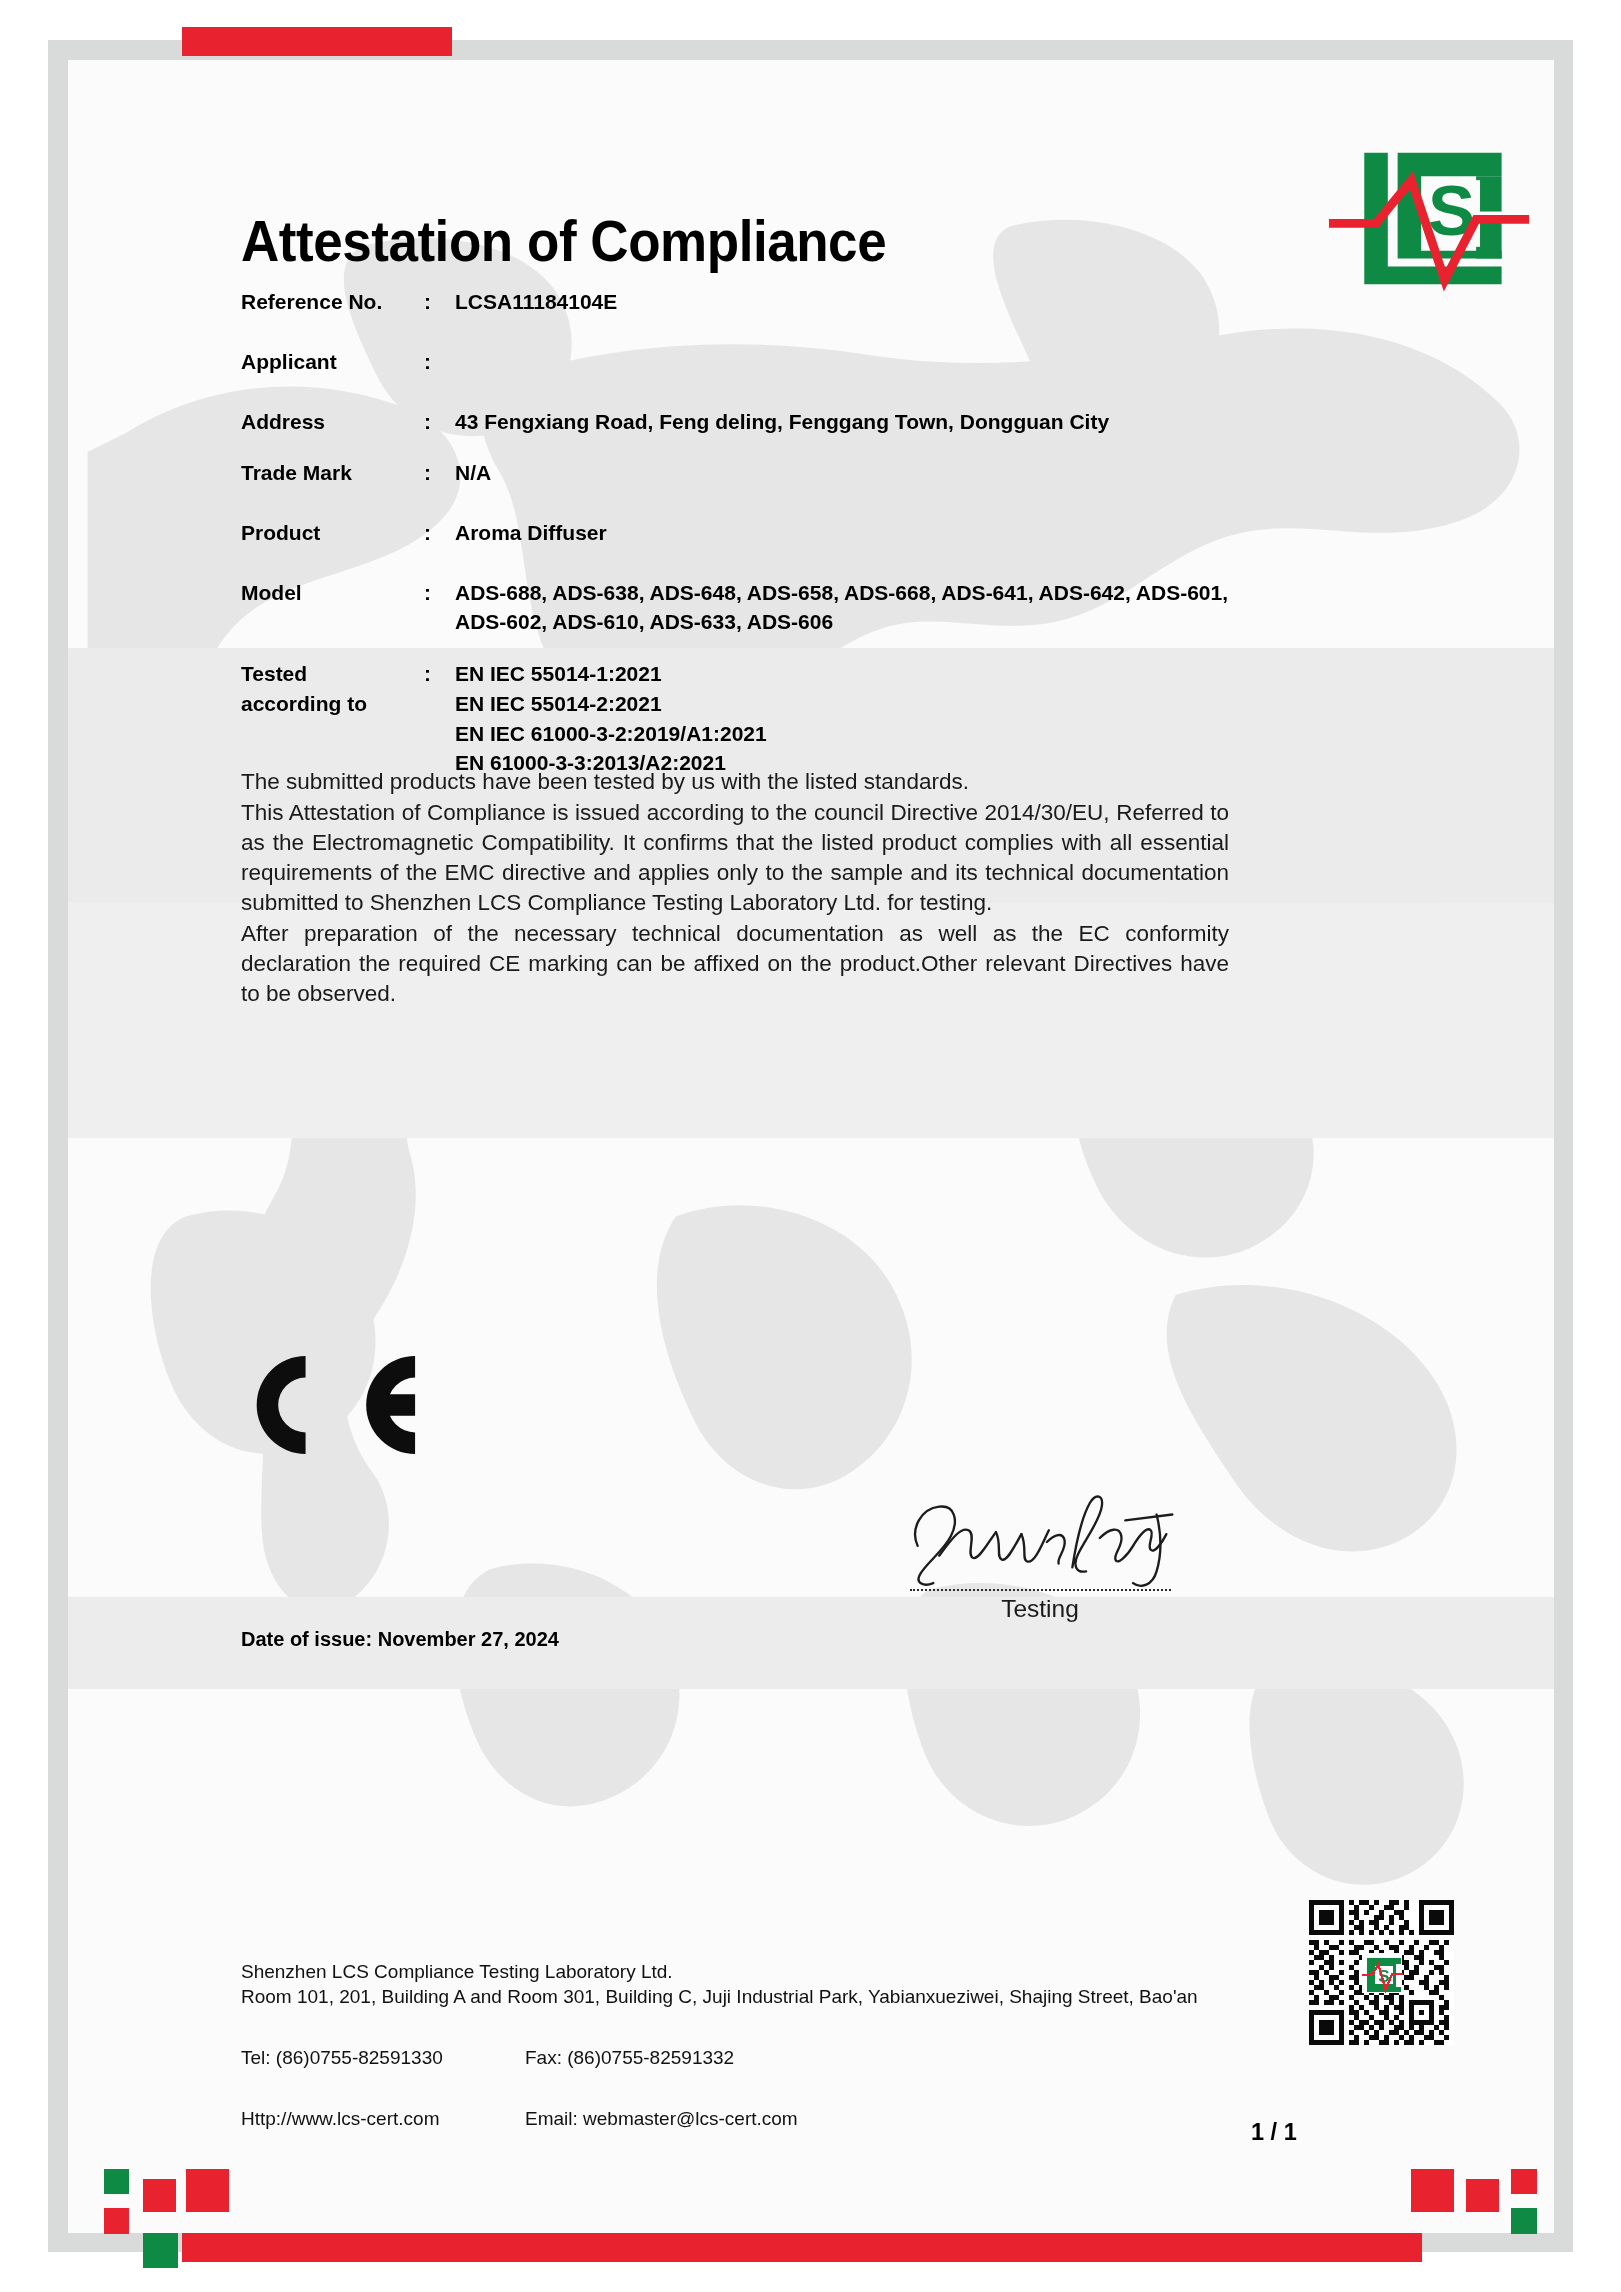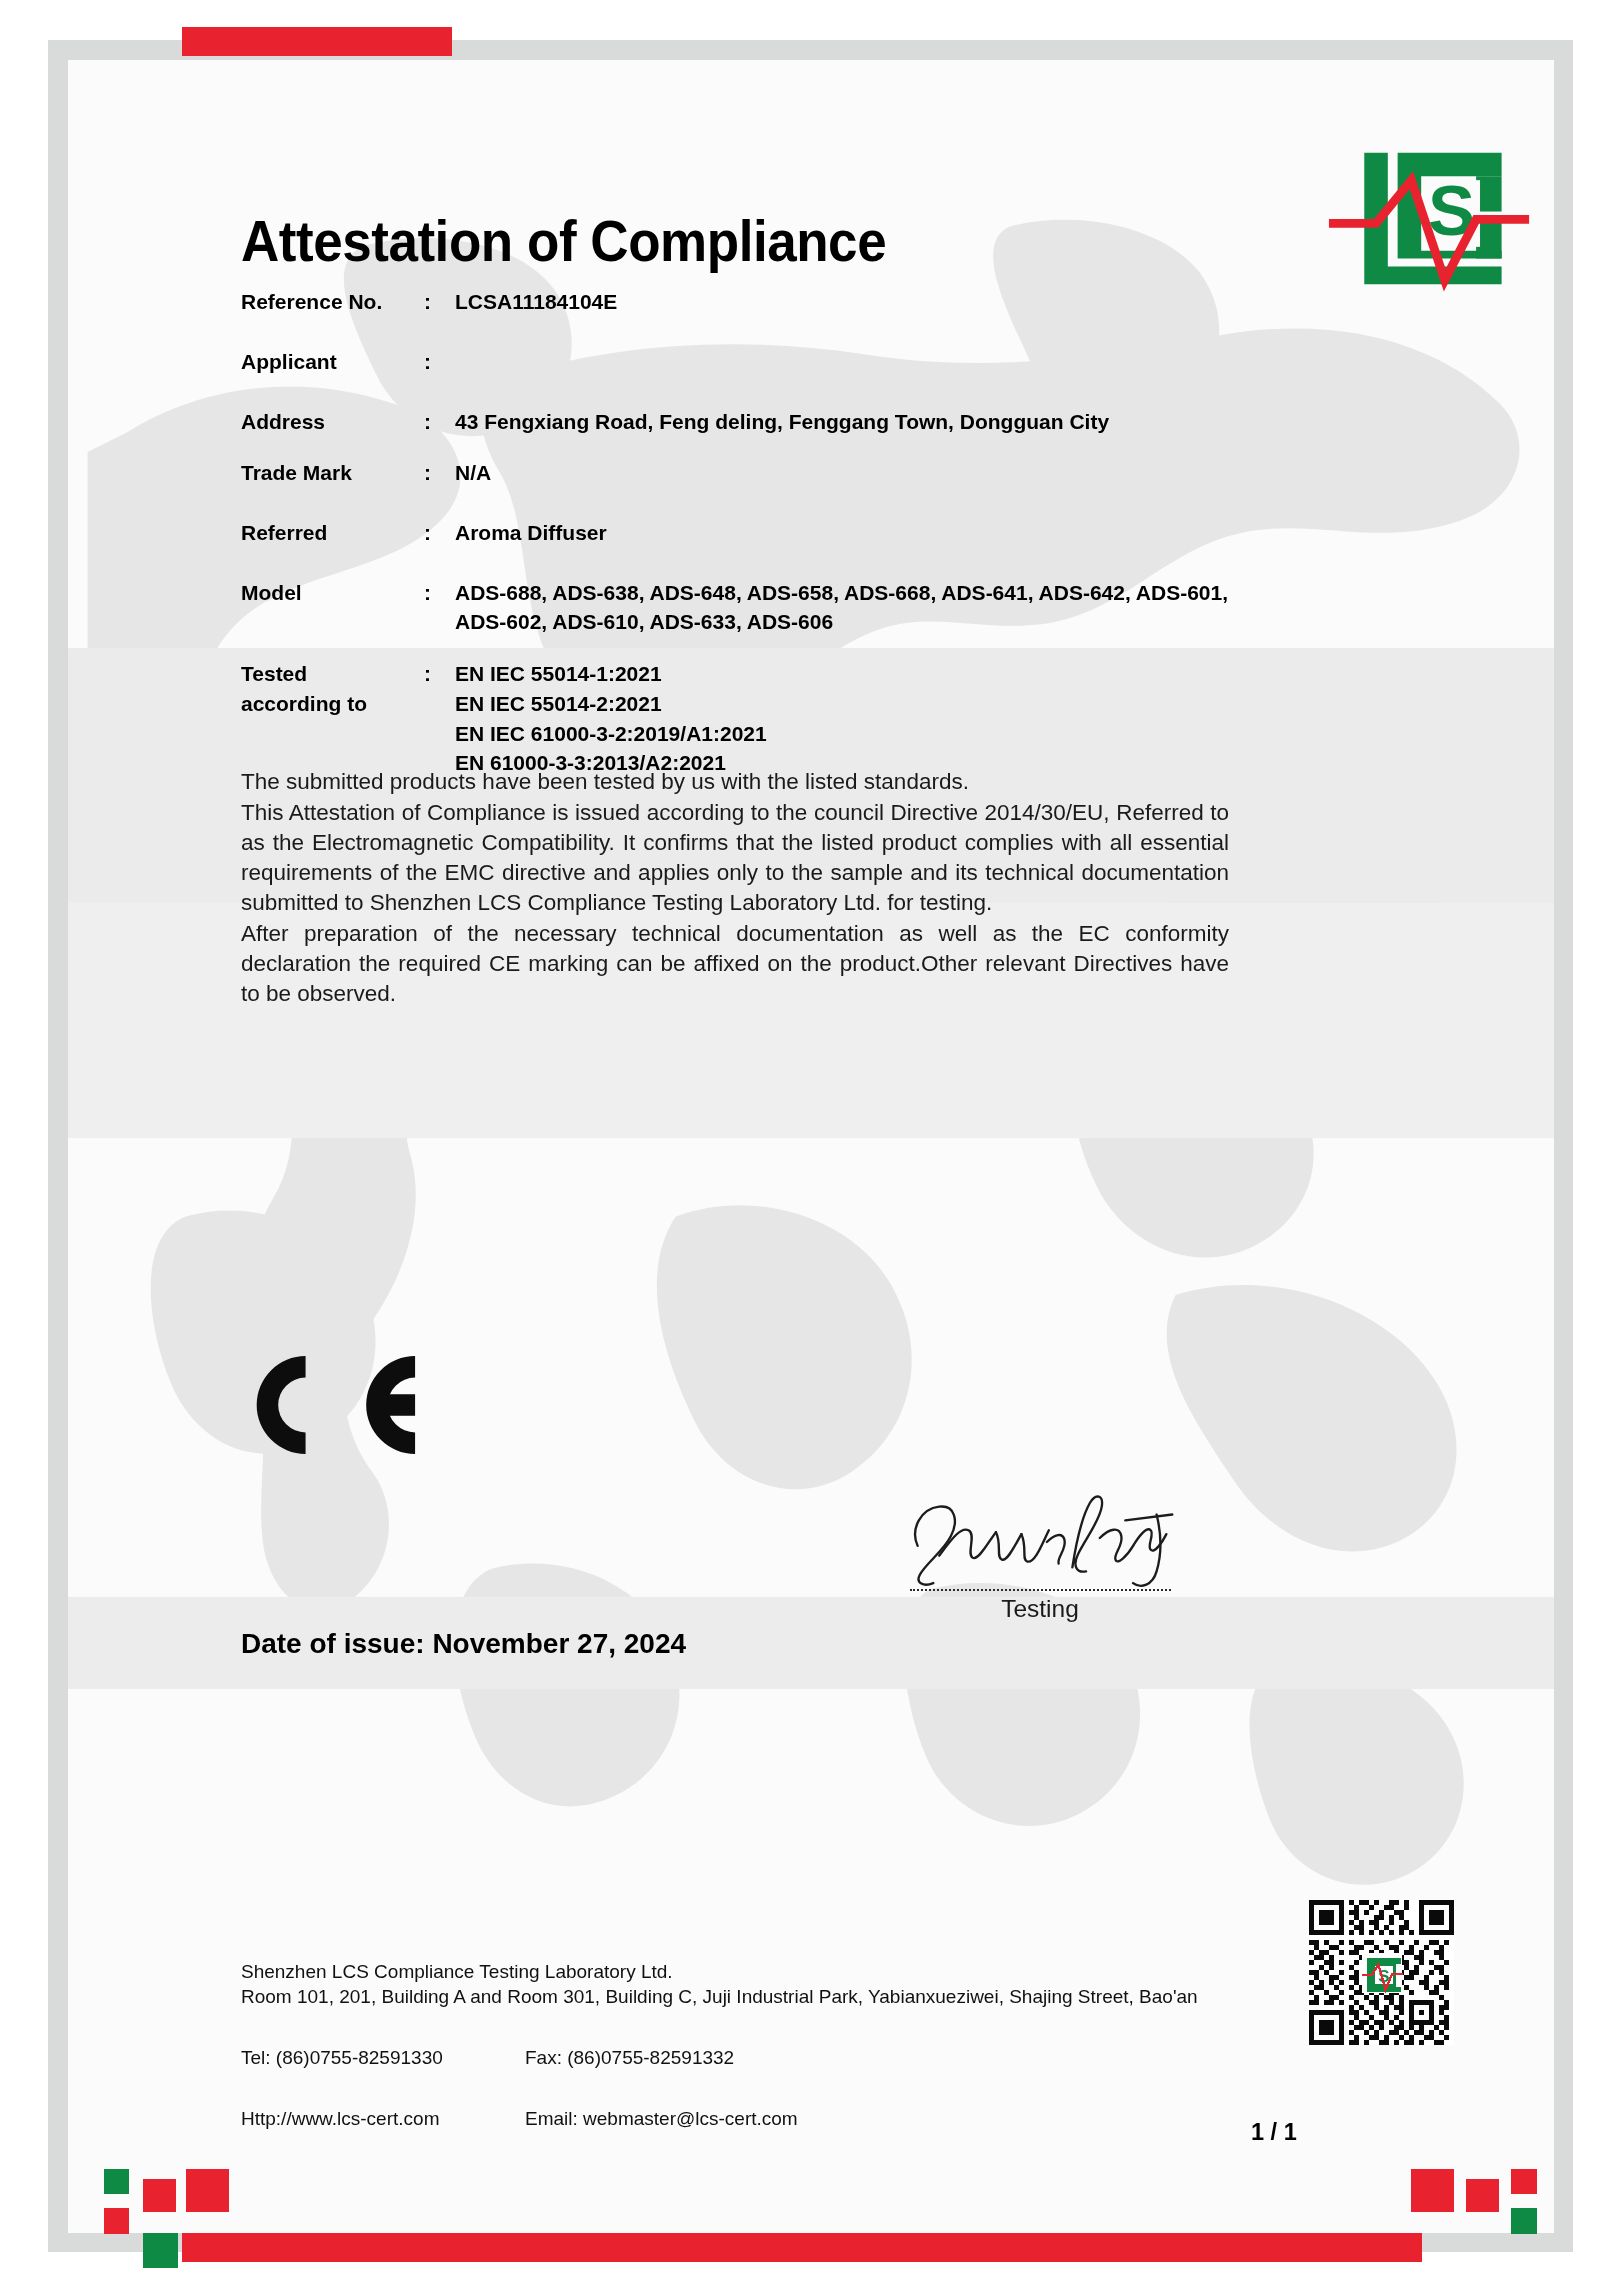--- a/index.html
+++ b/index.html
@@ -183,21 +183,21 @@
     width: 280px;
     text-align: center;
     font-size: 24.5px;
     color: #1a1a1a;
   }
 
   .issue-date {
     position: absolute;
     left: 0px;
     top: 1568px;
-    font-size: 28px;
+    font-size: 20px;
     font-weight: bold;
     color: #000;
     white-space: nowrap;
   }
 
   
   .qr {
     position: absolute;
     left: 1068px;
     top: 1840px;
@@ -308,21 +308,21 @@
           <div class="field-value">43 Fengxiang Road, Feng deling, Fenggang Town, Dongguan City</div>
         </div>
 
         <div class="field-row">
           <div class="field-label">Trade Mark</div>
           <div class="field-colon">:</div>
           <div class="field-value">N/A</div>
         </div>
 
         <div class="field-row">
-          <div class="field-label">Referred</div>
+          <div class="field-label">Product</div>
           <div class="field-colon">:</div>
           <div class="field-value">Aroma Diffuser</div>
         </div>
 
         <div class="field-row tight">
           <div class="field-label">Model</div>
           <div class="field-colon">:</div>
           <div class="field-value">ADS-688, ADS-638, ADS-648, ADS-658, ADS-668, ADS-641, ADS-642, ADS-601, ADS-602, ADS-610, ADS-633, ADS-606</div>
         </div>
 

